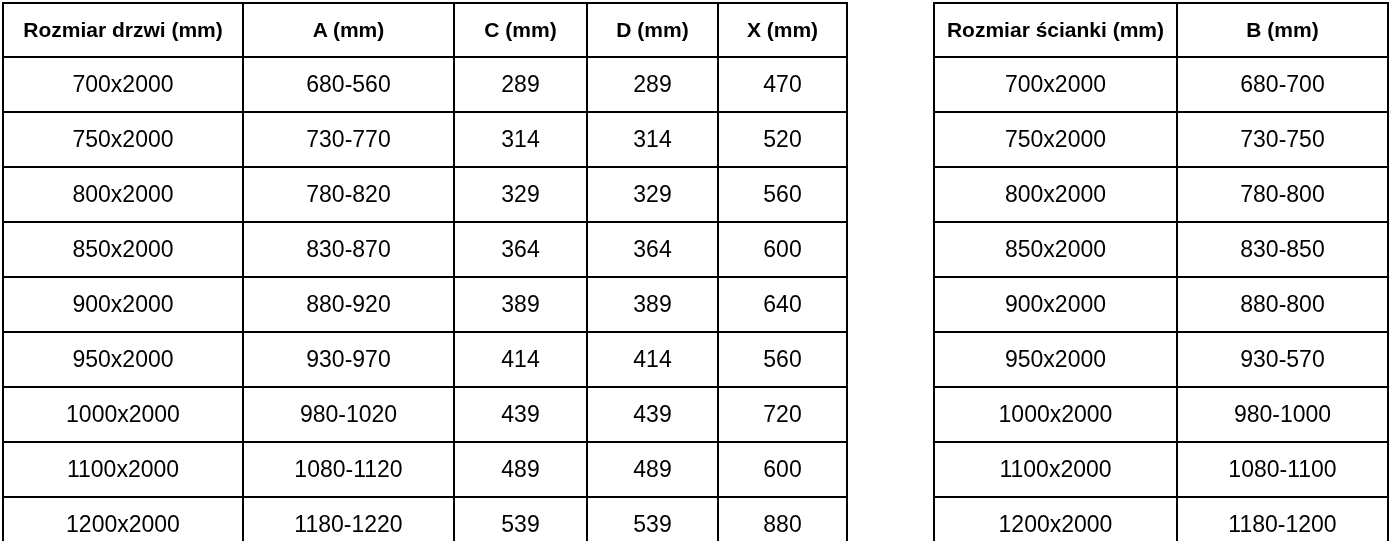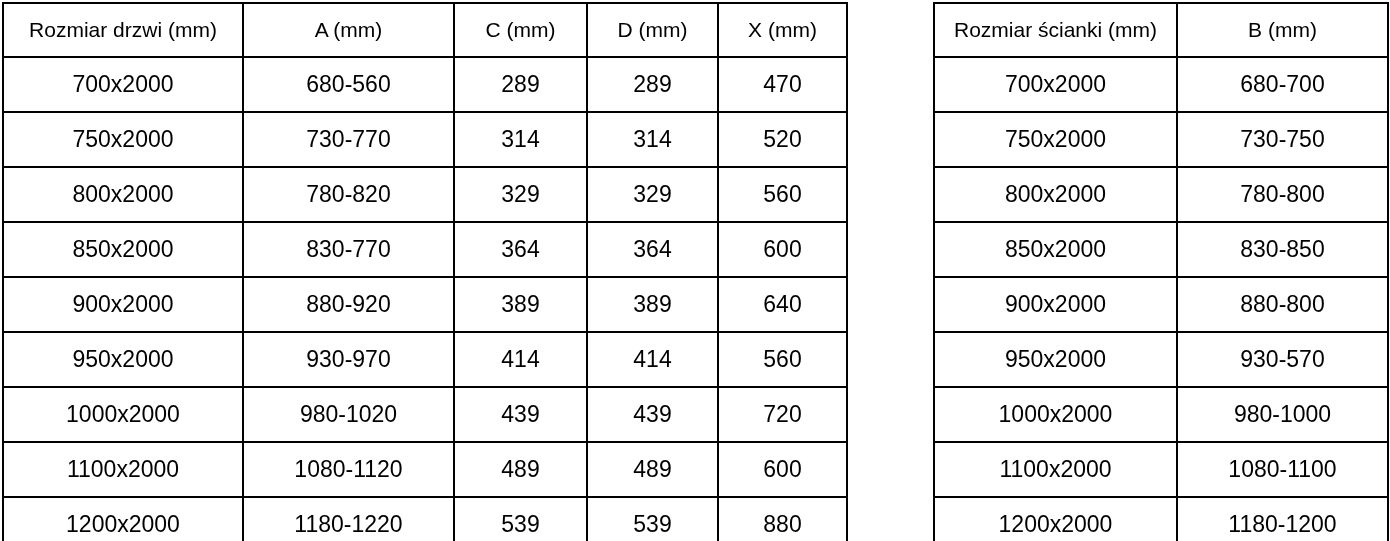--- a/index.html
+++ b/index.html
@@ -38,21 +38,21 @@
   table.spec-table td {
     border: 2px solid #000000;
     text-align: center;
     vertical-align: middle;
     padding: 0;
     overflow: hidden;
     white-space: nowrap;
   }
   table.spec-table th {
     font-size: 21px;
-    font-weight: normal;
+    font-weight: bold;
     height: 52px;
   }
   table.spec-table td {
     font-size: 23px;
     font-weight: normal;
     height: 53px;
   }
 </style>
 </head>
 <body>
@@ -92,21 +92,21 @@
         </tr>
         <tr>
           <td>800x2000</td>
           <td>780-820</td>
           <td>329</td>
           <td>329</td>
           <td>560</td>
         </tr>
         <tr>
           <td>850x2000</td>
-          <td>830-770</td>
+          <td>830-870</td>
           <td>364</td>
           <td>364</td>
           <td>600</td>
         </tr>
         <tr>
           <td>900x2000</td>
           <td>880-920</td>
           <td>389</td>
           <td>389</td>
           <td>640</td>

